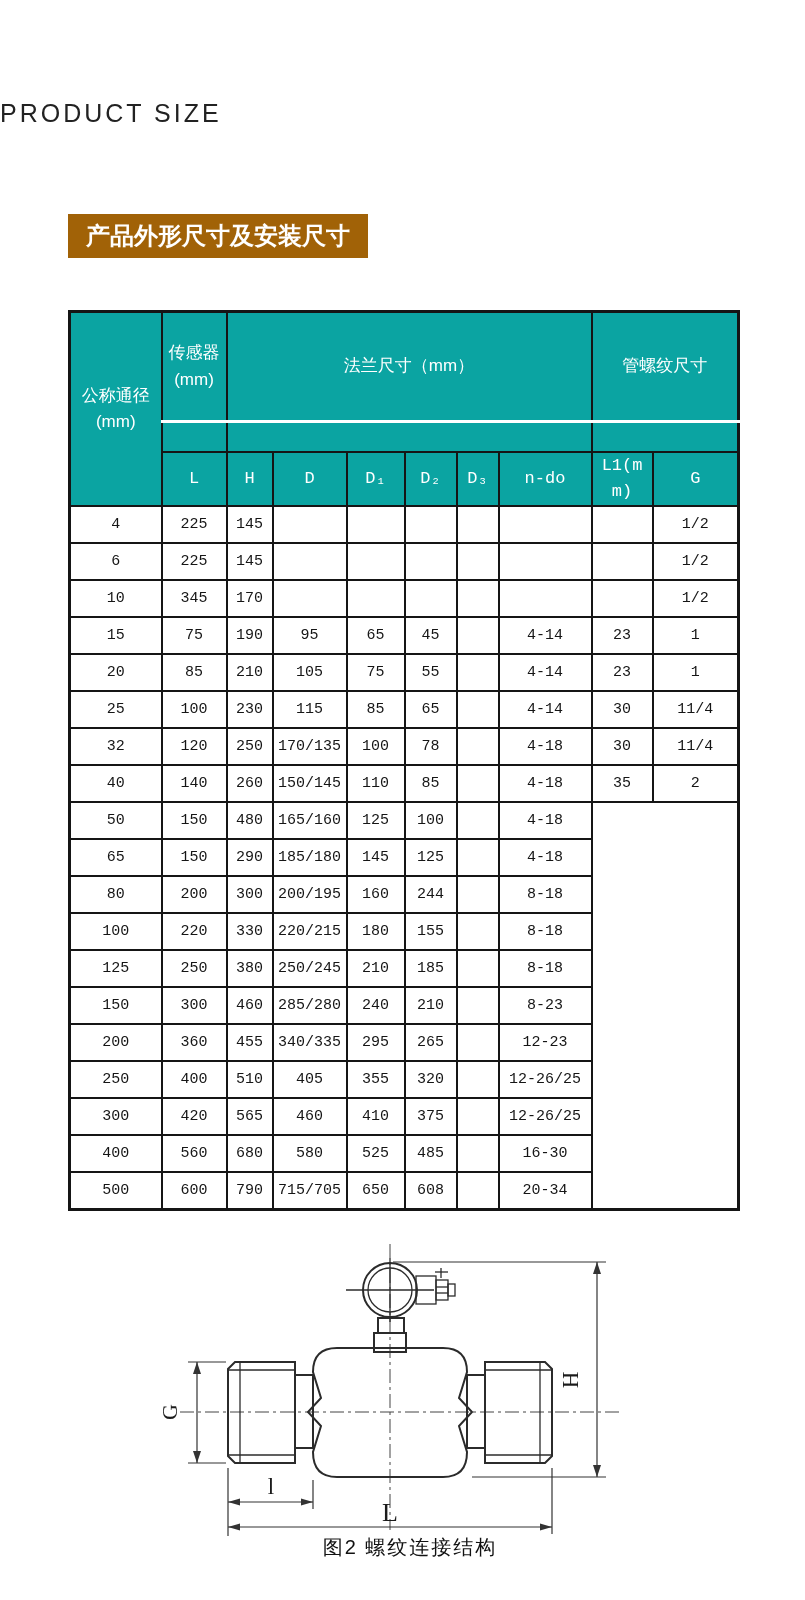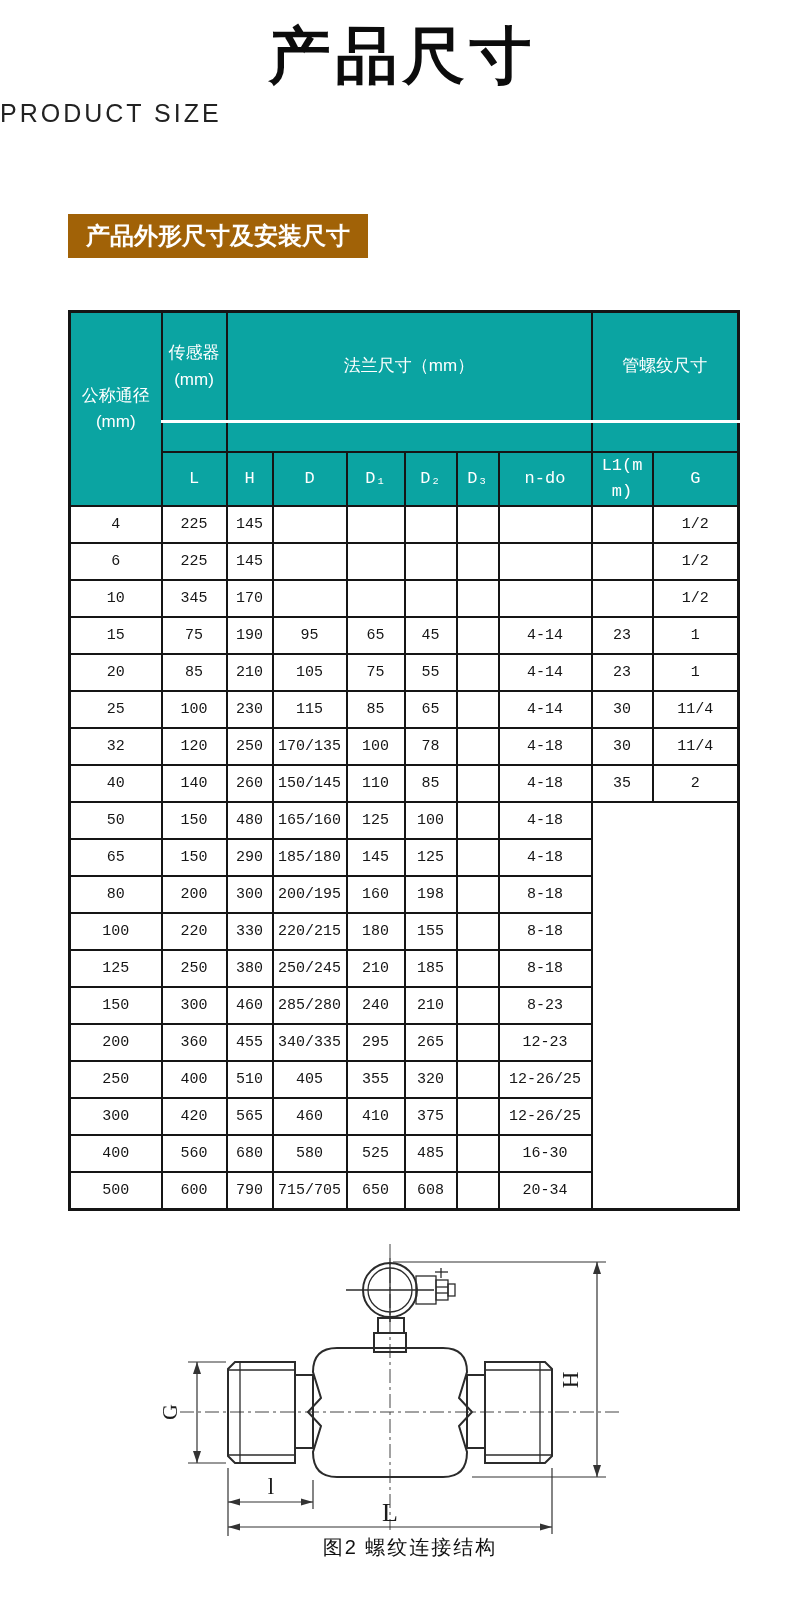--- a/index.html
+++ b/index.html
@@ -31,21 +31,20 @@
   .dim{fill:none;stroke:#333333;stroke-width:1.2;}
   .cline{fill:none;stroke:#444444;stroke-width:1;stroke-dasharray:14 4 3 4;}
   .arrow{fill:#333333;stroke:none;}
   .dimtext{fill:#1b1b1b;font-family:"Liberation Serif","DejaVu Serif",serif;}
 </style>
 </head>
 <body>
 
 <div class="page">
 
-  <h1 class="title">产品尺寸</h1>
   <div class="subtitle">PRODUCT SIZE</div>
   <div class="banner">产品外形尺寸及安装尺寸</div>
 
   <table class="dims">
     <colgroup>
       <col style="width:92px">
         <col style="width:65px">
         <col style="width:46px">
       <col style="width:74px">
         <col style="width:58px">
@@ -196,21 +195,21 @@
           <td>125</td>
           <td></td>
           <td>4-18</td>
         </tr>
         <tr>
           <td>80</td>
           <td>200</td>
           <td>300</td>
           <td>200/195</td>
           <td>160</td>
-          <td>198</td>
+          <td>244</td>
           <td></td>
           <td>8-18</td>
         </tr>
         <tr>
           <td>100</td>
           <td>220</td>
           <td>330</td>
           <td>220/215</td>
           <td>180</td>
           <td>155</td>

